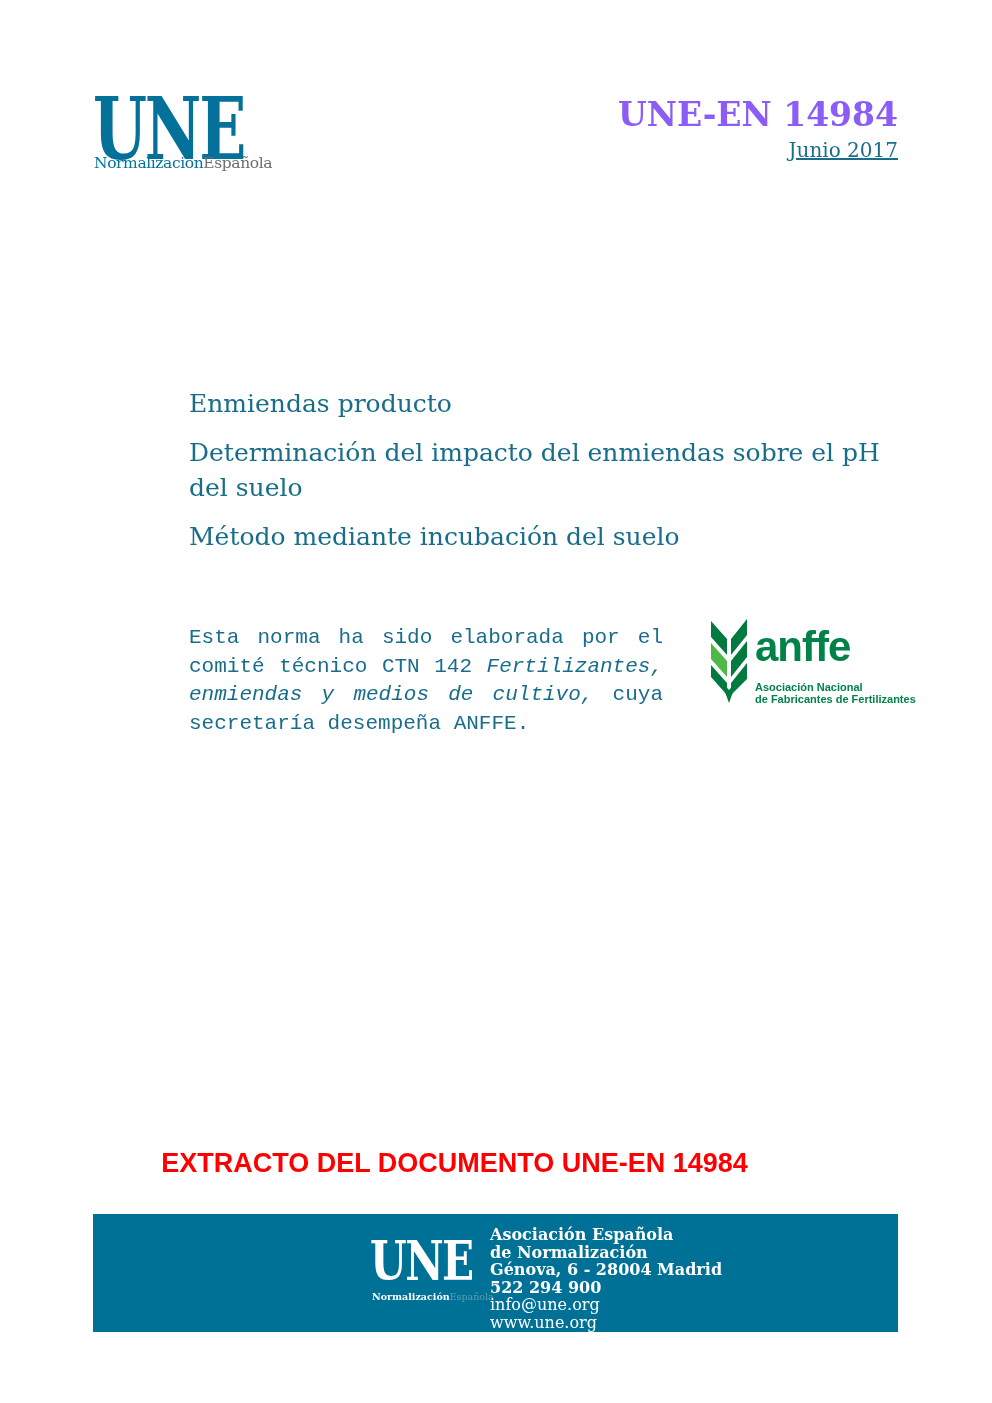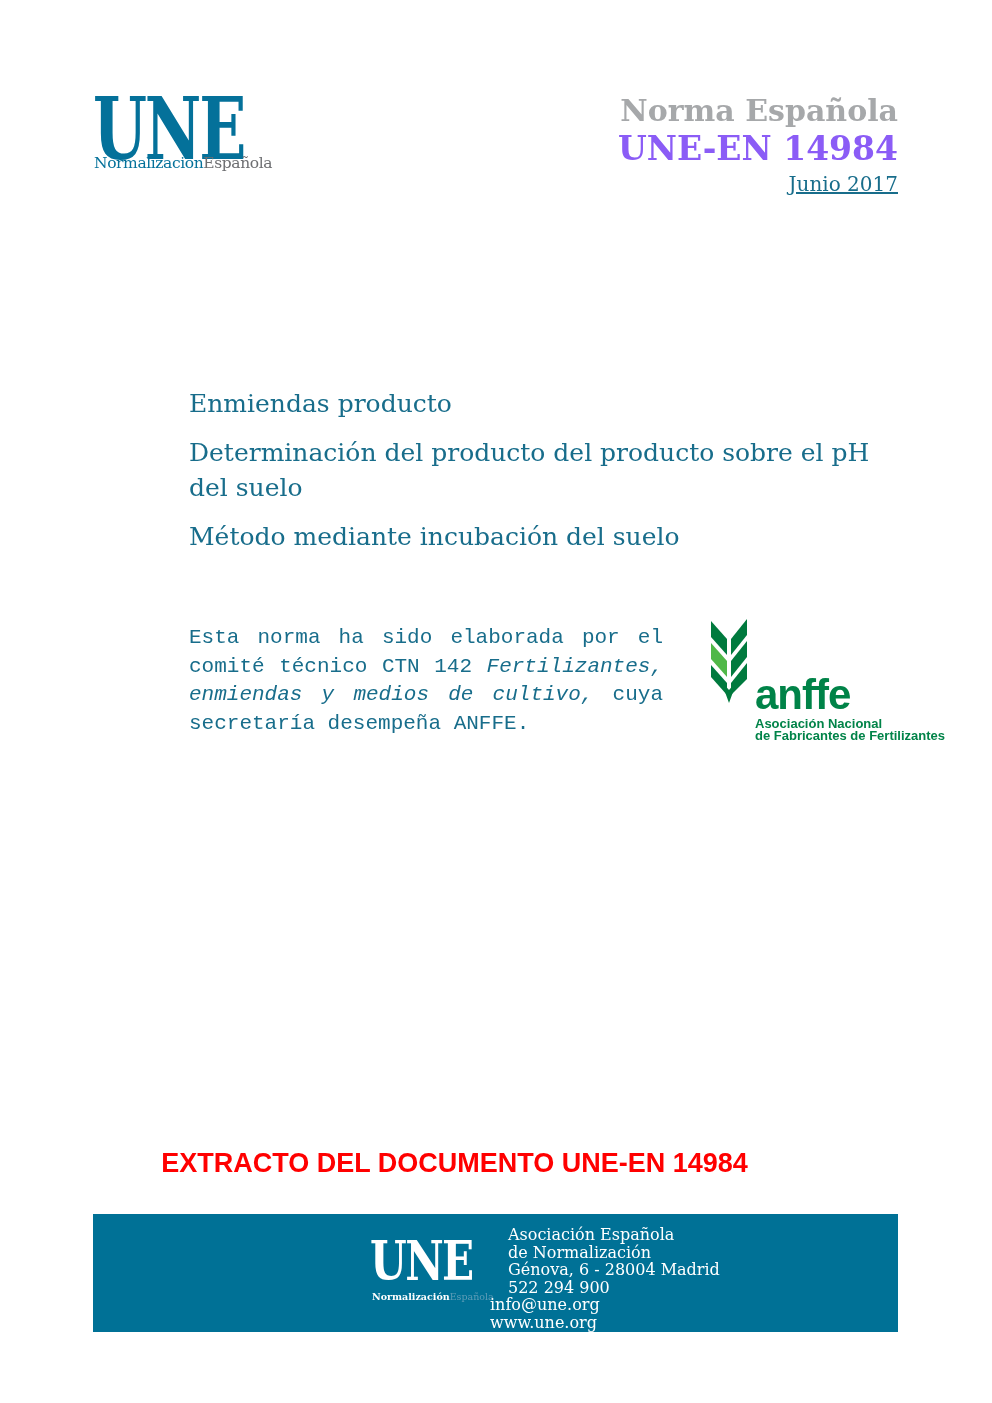--- a/index.html
+++ b/index.html
@@ -54,26 +54,26 @@
     font-size: 21px; line-height: 28.5px; text-align: justify;
   }
   .committee-note .it { font-style: italic; }
 
   
   .anffe-logo { position: absolute; left: 709px; top: 619px; display: flex; }
   .anffe-icon { width: 40px; height: 84px; flex: 0 0 auto; }
   .anffe-right { margin-left: 6px; padding-top: 8px; }
   .anffe-wordmark {
     font-family: "Liberation Sans", sans-serif; font-weight: bold;
-    color: #008348; font-size: 42px; line-height: 40px; letter-spacing: -1px; margin-top: 48px;
+    color: #008348; font-size: 42px; line-height: 40px; letter-spacing: -1px;
   }
   .anffe-tagline {
-    margin-top: 3px;
+    margin-top: 15px;
     font-family: "Liberation Sans", sans-serif; font-weight: bold;
-    color: #008348; font-size: 13px; line-height: 11.5px;
+    color: #008348; font-size: 11px; line-height: 11.5px;
   }
 
   
   .extract-notice {
     position: absolute; left: 0; top: 1148px; width: 909px; text-align: center;
     font-family: "Liberation Sans", sans-serif; font-weight: bold;
     color: #FF0000; font-size: 27px; line-height: 30px;
   }
 
   
@@ -91,41 +91,40 @@
   .footer-sublabel {
     position: absolute; left: 2px; top: 55px; white-space: nowrap;
     font-family: "DejaVu Serif", serif; font-size: 9.5px; font-weight: bold;
   }
   .footer-sublabel .sub1 { color: #ffffff; }
   .footer-sublabel .sub2 { color: #5E9DB7; font-weight: normal; }
   .footer-text { position: absolute; left: 397px; top: 12px; color: #ffffff; }
   .footer-line {
     font-family: "DejaVu Serif", serif; font-size: 16px; line-height: 17.5px;
   }
-  .footer-line.bold { font-weight: normal; margin-left: 18px; }
+  .footer-line.bold { font-weight: bold; }
 </style>
 </head>
 <body>
 
 <div class="page">
 
   <div class="une-logo-top">
     <span class="une-wordmark">UNE</span>
     <div class="une-sublabel"><span class="sub1">Normalización</span><span class="sub2">Española</span></div>
   </div>
 
   <div class="header-right">
-    <div class="doc-type">Norma Española</div>
     <div class="doc-code">UNE-EN 14984</div>
     <div class="doc-date">Junio 2017</div>
   </div>
 
   <div class="title-block">
     <div class="title-line">Enmiendas producto</div>
-    <div class="title-line">Determinación del producto del producto sobre el pH
+    <div class="title-line">Determinación del impacto del enmiendas sobre el pH
 del suelo</div>
     <div class="title-line">Método mediante incubación del suelo</div>
   </div>
 
   <p class="committee-note"><span>Esta norma ha sido elaborada por el comité técnico CTN 142 </span><span class="it">Fertilizantes, enmiendas y medios de cultivo,</span><span> cuya secretaría desempeña ANFFE.</span></p>
 
   <div class="anffe-logo">
     <svg class="anffe-icon" viewBox="0 0 40 84" xmlns="http://www.w3.org/2000/svg">
 
       <polygon points="2,2 18,20 18,36 2,18" fill="#007A3E"></polygon>

